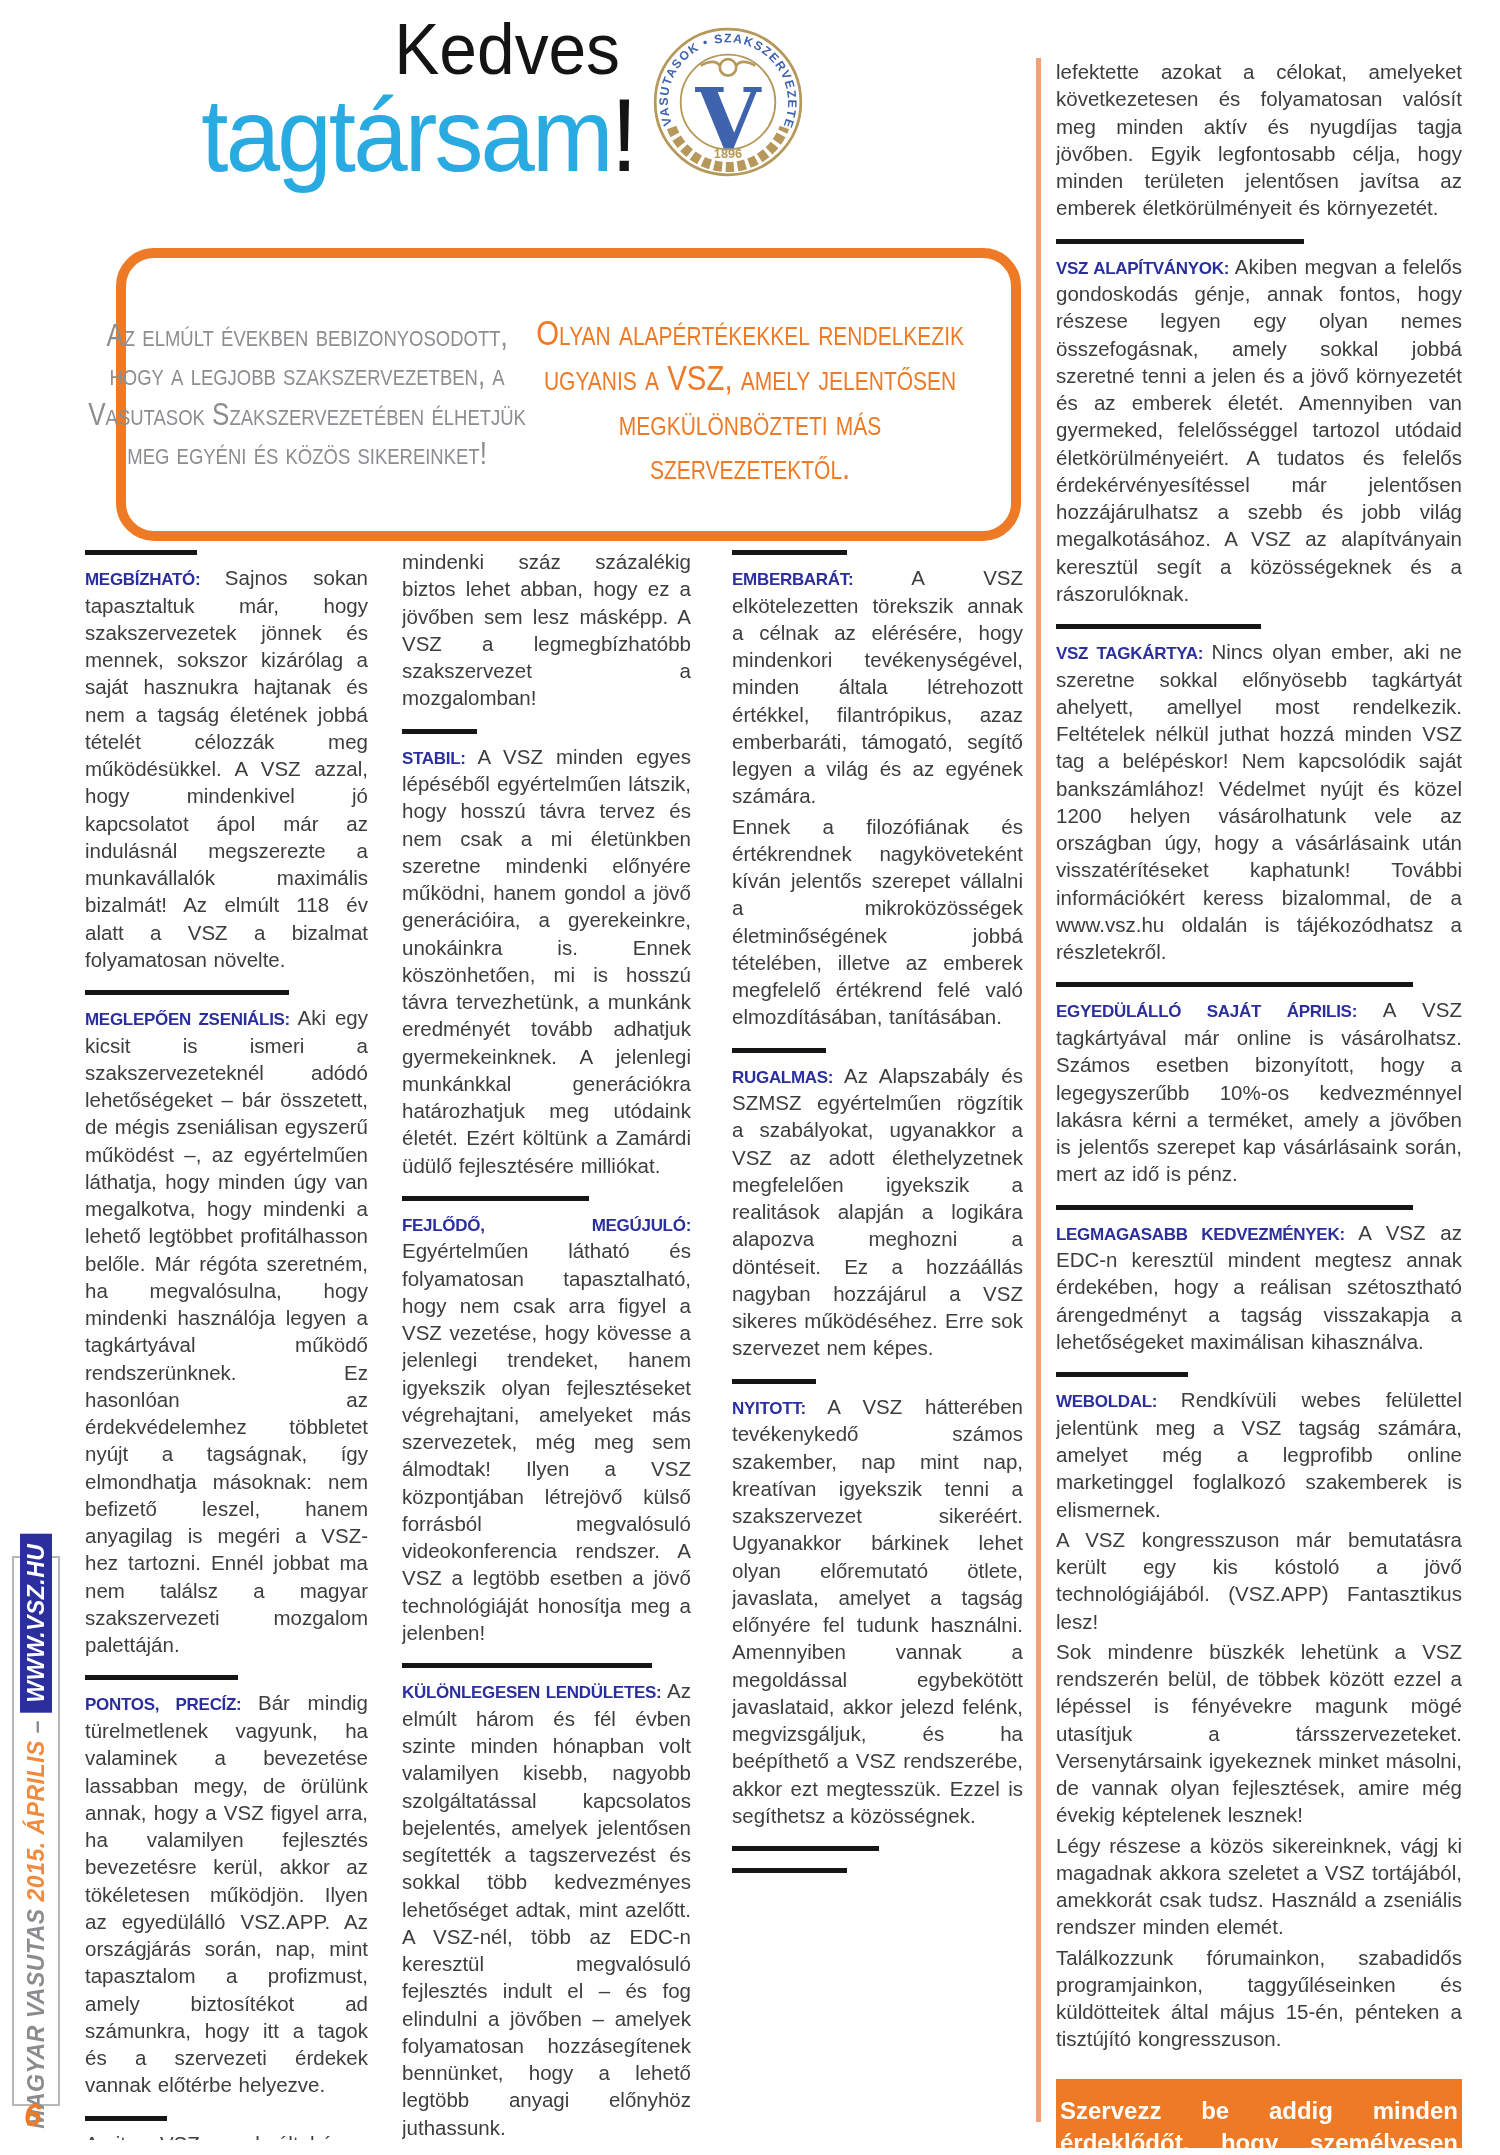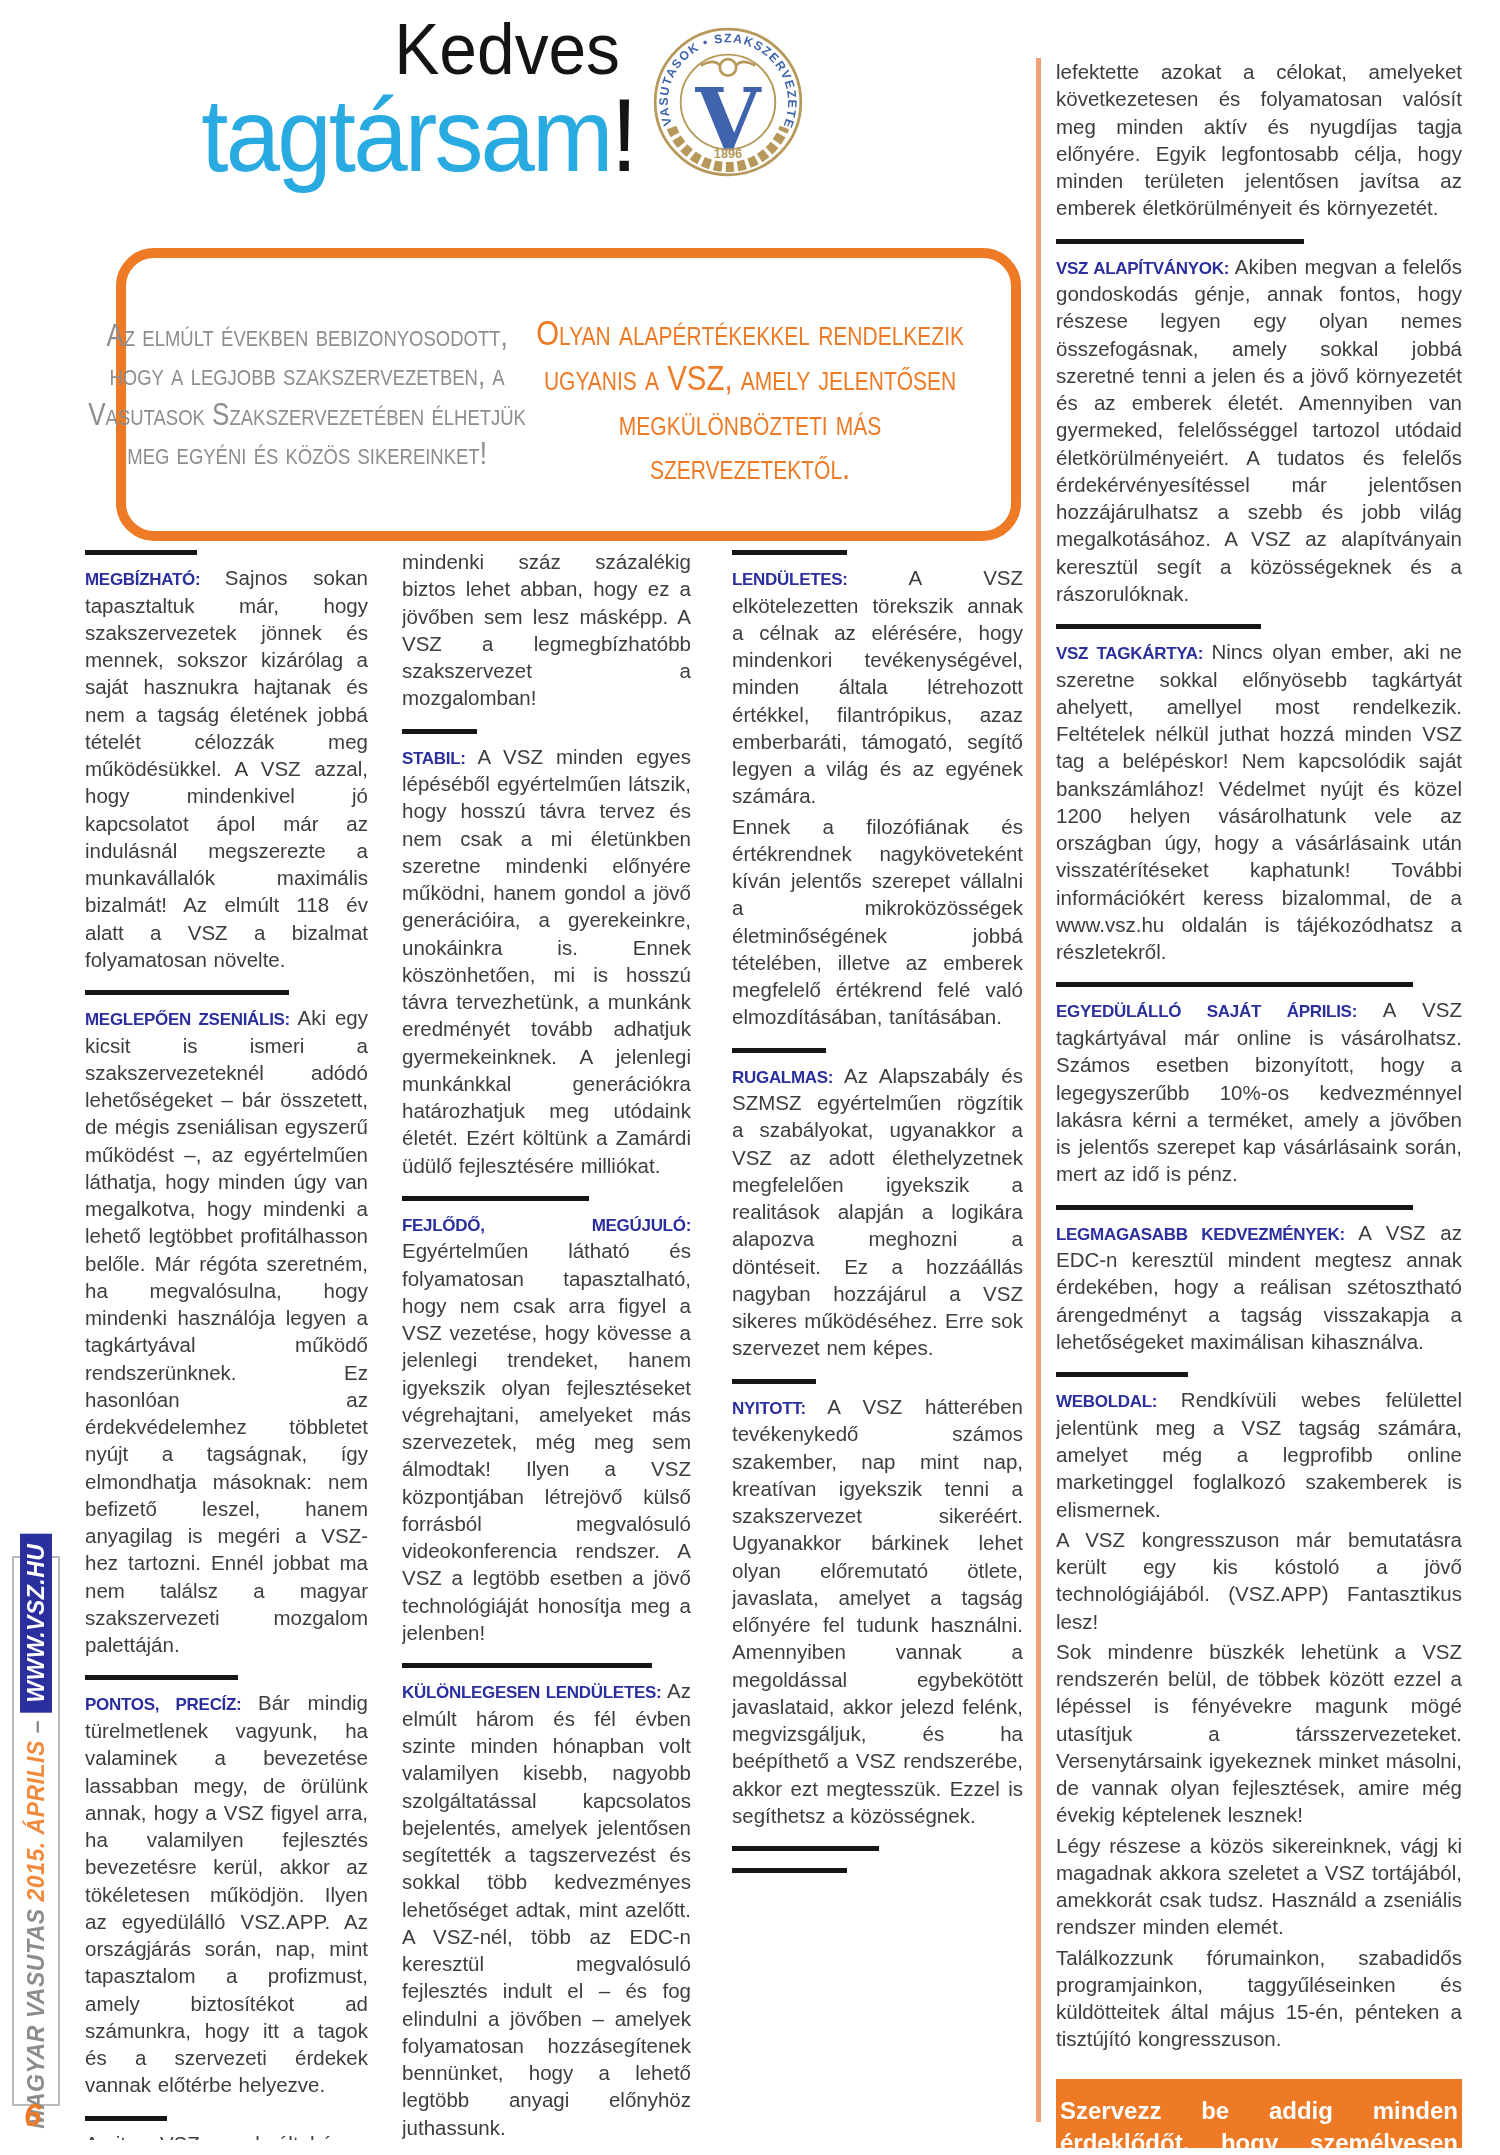--- a/index.html
+++ b/index.html
@@ -115,32 +115,32 @@
       <p class="body-p">mindenki száz százalékig biztos lehet abban, hogy ez a jövőben sem lesz másképp. A VSZ a legmegbízhatóbb szakszervezet a mozgalomban!</p>
       <div class="section-bar" style="width: 26%;"></div>
       <p class="body-p"><span class="sec-head">STABIL: </span>A VSZ minden egyes lépéséből egyértelműen látszik, hogy hosszú távra tervez és nem csak a mi életünkben szeretne mindenki előnyére működni, hanem gondol a jövő generációira, a gyerekeinkre, unokáinkra is. Ennek köszönhetően, mi is hosszú távra tervezhetünk, a munkánk eredményét tovább adhatjuk gyermekeinknek. A jelenlegi munkánkkal generációkra határozhatjuk meg utódaink életét. Ezért költünk a Zamárdi üdülő fejlesztésére milliókat.</p>
       <div class="section-bar" style="width: 64.8%;"></div>
       <p class="body-p"><span class="sec-head">FEJLŐDŐ, MEGÚJULÓ: </span>Egyértelműen látható és folyamatosan tapasztalható, hogy nem csak arra figyel a VSZ vezetése, hogy kövesse a jelenlegi trendeket, hanem igyekszik olyan fejlesztéseket végrehajtani, amelyeket más szervezetek, még meg sem álmodtak! Ilyen a VSZ központjában létrejövő külső forrásból megvalósuló videokonferencia rendszer. A VSZ a legtöbb esetben a jövő technológiáját honosítja meg a jelenben!</p>
       <div class="section-bar" style="width: 86.4%;"></div>
       <p class="body-p"><span class="sec-head">KÜLÖNLEGESEN LENDÜLETES: </span>Az elmúlt három és fél évben szinte minden hónapban volt valamilyen kisebb, nagyobb szolgáltatással kapcsolatos bejelentés, amelyek jelentősen segítették a tagszervezést és sokkal több kedvezményes lehetőséget adtak, mint azelőtt. A VSZ-nél, több az EDC-n keresztül megvalósuló fejlesztés indult el – és fog elindulni a jövőben – amelyek folyamatosan hozzásegítenek bennünket, hogy a lehető legtöbb anyagi előnyhöz juthassunk.</p>
     </div>
   <div id="col-3" class="col blocks">
       <div class="section-bar" style="width: 39.6%;"></div>
-      <p class="body-p"><span class="sec-head">LENDÜLETES: </span>A VSZ elkötelezetten törekszik annak a célnak az elérésére, hogy mindenkori tevékenységével, minden általa létrehozott értékkel, filantrópikus, azaz emberbaráti, támogató, segítő legyen a világ és az egyének számára.</p>
+      <p class="body-p"><span class="sec-head">EMBERBARÁT: </span>A VSZ elkötelezetten törekszik annak a célnak az elérésére, hogy mindenkori tevékenységével, minden általa létrehozott értékkel, filantrópikus, azaz emberbaráti, támogató, segítő legyen a világ és az egyének számára.</p>
       <p class="body-p">Ennek a filozófiának és értékrendnek nagyköveteként kíván jelentős szerepet vállalni a mikroközösségek életminőségének jobbá tételében, illetve az emberek megfelelő értékrend felé való elmozdításában, tanításában.</p>
       <div class="section-bar" style="width: 32.4%;"></div>
       <p class="body-p"><span class="sec-head">RUGALMAS: </span>Az Alapszabály és SZMSZ egyértelműen rögzítik a szabályokat, ugyanakkor a VSZ az adott élethelyzetnek megfelelően igyekszik a realitások alapján a logikára alapozva meghozni a döntéseit. Ez a hozzáállás nagyban hozzájárul a VSZ sikeres működéséhez. Erre sok szervezet nem képes.</p>
       <div class="section-bar" style="width: 28.8%;"></div>
       <p class="body-p"><span class="sec-head">NYITOTT: </span>A VSZ hátterében tevékenykedő számos szakember, nap mint nap, kreatívan igyekszik tenni a szakszervezet sikeréért. Ugyanakkor bárkinek lehet olyan előremutató ötlete, javaslata, amelyet a tagság előnyére fel tudunk használni. Amennyiben vannak a megoldással egybekötött javaslataid, akkor jelezd felénk, megvizsgáljuk, és ha beépíthető a VSZ rendszerébe, akkor ezt megtesszük. Ezzel is segíthetsz a közösségnek.</p>
       <div class="section-bar" style="width: 50.4%;"></div>
       <div class="section-bar" style="width: 39.6%;"></div>
     </div>
   <div id="col-4" class="col">
     <div id="col-4-blocks" class="blocks">
-        <p class="body-p">lefektette azokat a célokat, amelyeket következetesen és folyamatosan valósít meg minden aktív és nyugdíjas tagja előnyére. Egyik legfontosabb célja, hogy minden területen jelentősen javítsa az emberek életkörülményeit és környezetét.</p>
+        <p class="body-p">lefektette azokat a célokat, amelyeket következetesen és folyamatosan valósít meg minden aktív és nyugdíjas tagja jövőben. Egyik legfontosabb célja, hogy minden területen jelentősen javítsa az emberek életkörülményeit és környezetét.</p>
         <div class="section-bar" style="width: 61.2%;"></div>
         <p class="body-p"><span class="sec-head">VSZ ALAPÍTVÁNYOK: </span>Akiben megvan a felelős gondoskodás génje, annak fontos, hogy részese legyen egy olyan nemes összefogásnak, amely sokkal jobbá szeretné tenni a jelen és a jövő környezetét és az emberek életét. Amennyiben van gyermeked, felelősséggel tartozol utódaid életkörülményeiért. A tudatos és felelős érdekérvényesítéssel már jelentősen hozzájárulhatsz a szebb és jobb világ megalkotásához. A VSZ az alapítványain keresztül segít a közösségeknek és a rászorulóknak.</p>
         <div class="section-bar" style="width: 50.4%;"></div>
         <p class="body-p"><span class="sec-head">VSZ TAGKÁRTYA: </span>Nincs olyan ember, aki ne szeretne sokkal előnyösebb tagkártyát ahelyett, amellyel most rendelkezik. Feltételek nélkül juthat hozzá minden VSZ tag a belépéskor! Nem kapcsolódik saját bankszámlához! Védelmet nyújt és közel 1200 helyen vásárolhatunk vele az országban úgy, hogy a vásárlásaink után visszatérítéseket kaphatunk! További információkért keress bizalommal, de a www.vsz.hu oldalán is tájékozódhatsz a részletekről.</p>
         <div class="section-bar" style="width: 88%;"></div>
         <p class="body-p"><span class="sec-head">EGYEDÜLÁLLÓ SAJÁT ÁPRILIS: </span>A VSZ tagkártyával már online is vásárolhatsz. Számos esetben bizonyított, hogy a legegyszerűbb 10%-os kedvezménnyel lakásra kérni a terméket, amely a jövőben is jelentős szerepet kap vásárlásaink során, mert az idő is pénz.</p>
         <div class="section-bar" style="width: 88%;"></div>
         <p class="body-p"><span class="sec-head">LEGMAGASABB KEDVEZMÉNYEK: </span>A VSZ az EDC-n keresztül mindent megtesz annak érdekében, hogy a reálisan szétosztható árengedményt a tagság visszakapja a lehetőségeket maximálisan kihasználva.</p>
         <div class="section-bar" style="width: 32.4%;"></div>
         <p class="body-p"><span class="sec-head">WEBOLDAL: </span>Rendkívüli webes felülettel jelentünk meg a VSZ tagság számára, amelyet még a legprofibb online marketinggel foglalkozó szakemberek is elismernek.</p>

